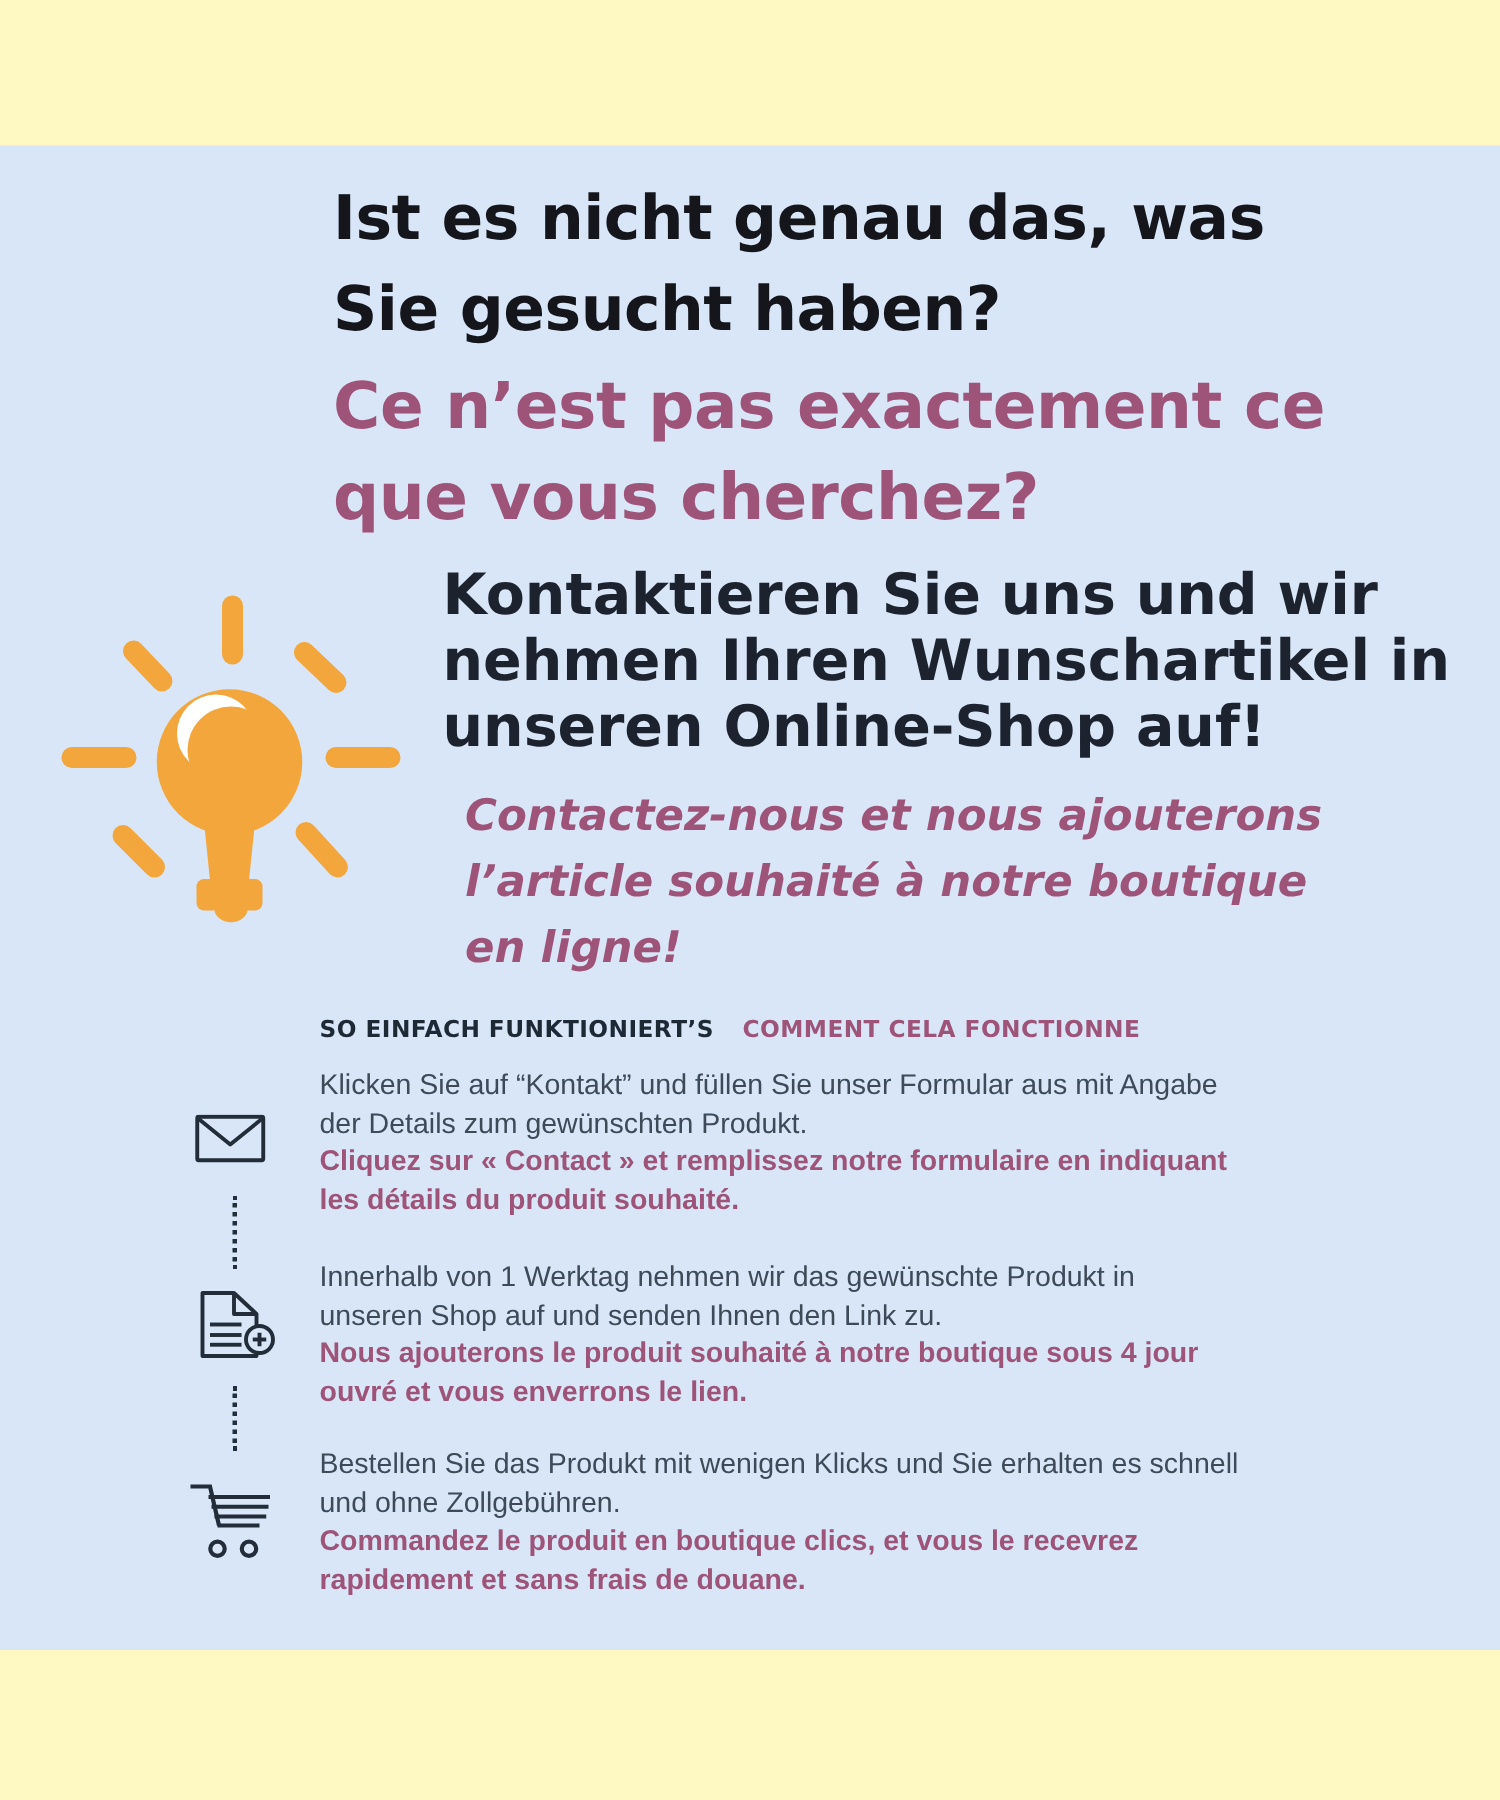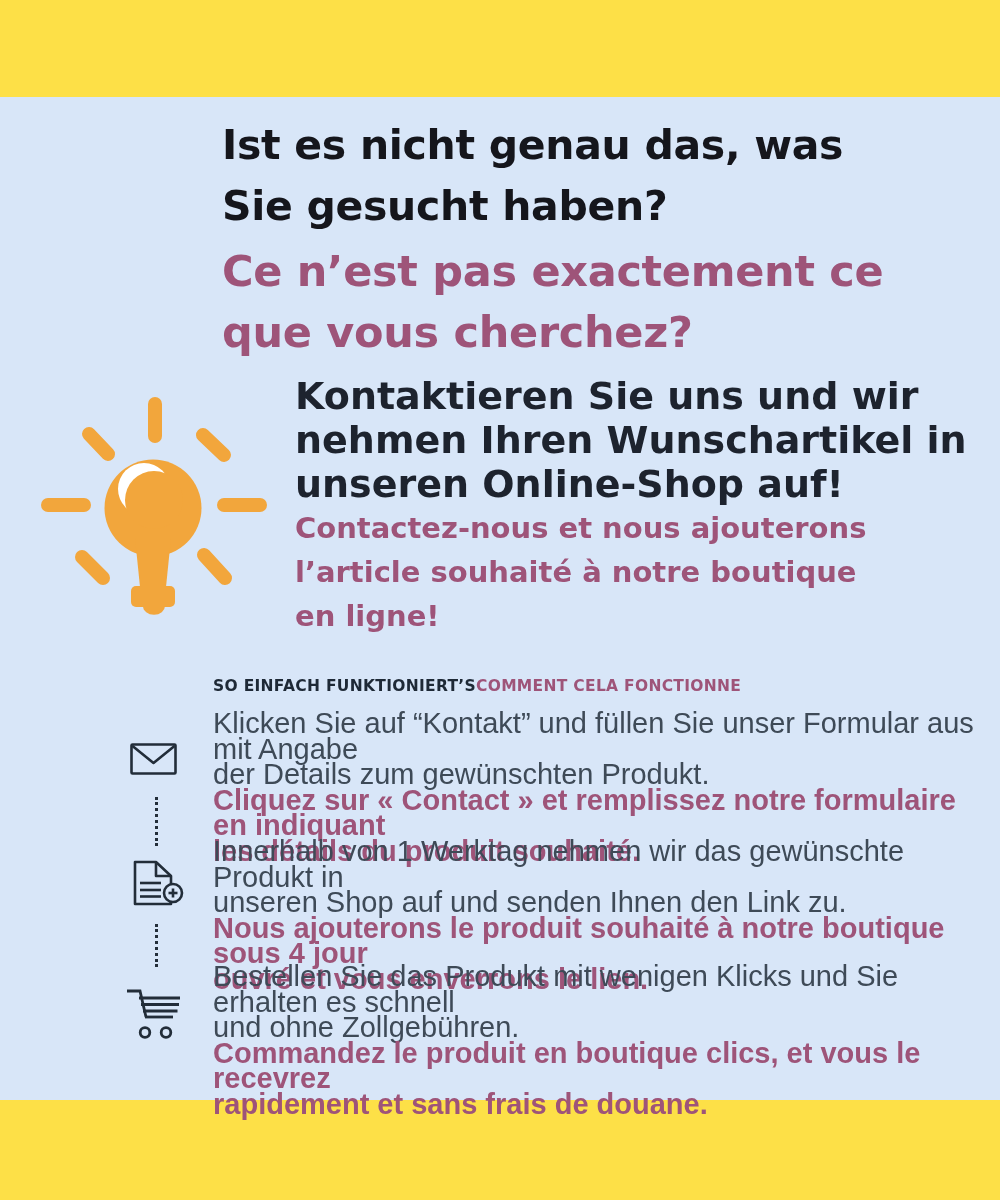--- a/index.html
+++ b/index.html
@@ -1,34 +1,34 @@
 <!DOCTYPE html>
 <html><head>
 <meta charset="utf-8">
 <style>
   html,body{margin:0;padding:0;}
   body{width:1000px;height:1200px;background:#ffffff;overflow:hidden;
        font-family:"DejaVu Sans","Liberation Sans",sans-serif;}
-  .canvas{position:relative;width:1000px;height:1200px;background:#fde047;}
+  .canvas{position:relative;width:1000px;height:1200px;background:#fef9c3;}
   .panel{position:absolute;left:0;top:97px;width:1000px;height:1003px;background:#d8e6f8;}
   .abs{position:absolute;}
   .pre{white-space:pre-line;}
   
   .hero{left:222px;top:115px;}
   .hero-de{margin:0;font-size:41px;line-height:61px;font-weight:700;color:#15161c;letter-spacing:-0.3px;}
   .hero-fr{margin:4px 0 0 0;font-size:43px;line-height:61px;font-weight:700;color:#9e5479;letter-spacing:-0.3px;}
   
   .intro{left:295px;top:374px;}
   .intro-de{margin:0;font-size:38px;line-height:44px;font-weight:700;color:#1d232e;}
-  .intro-fr{margin:0;font-size:29px;line-height:44px;font-weight:700;color:#9e5479;}
+  .intro-fr{margin:15px;font-size:29px;line-height:44px;font-weight:700;color:#9e5479;font-style:italic;}
   
-  .how-heading{left:213px;top:676px;display:flex;font-size:15.5px;font-weight:700;letter-spacing:0.3px;line-height:20px;}
+  .how-heading{left:213px;top:676px;display:flex;gap:19px;font-size:15.5px;font-weight:700;letter-spacing:0.3px;line-height:20px;}
   .how-de{color:#1e2936;}
   .how-fr{color:#9e5479;}
-  .step{font-size:29px;line-height:25.5px;width:780px;}
+  .step{font-size:19px;line-height:25.5px;width:780px;}
   .step-de{margin:0;color:#3e4a57;font-weight:400;font-family:"Liberation Sans",sans-serif;}
   .step-fr{margin:0;color:#9e5479;font-weight:700;font-family:"Liberation Sans",sans-serif;}
   .step1{left:213px;top:711px;}
   .step2{left:213px;top:839px;}
   .step3{left:213px;top:964px;}
   .dotline{width:0;border-left:3px dotted #232e3a;}
   .dot1{left:155px;top:797px;height:49px;}
   .dot2{left:155px;top:924px;height:43px;}
   svg{display:block;}
 </style>

